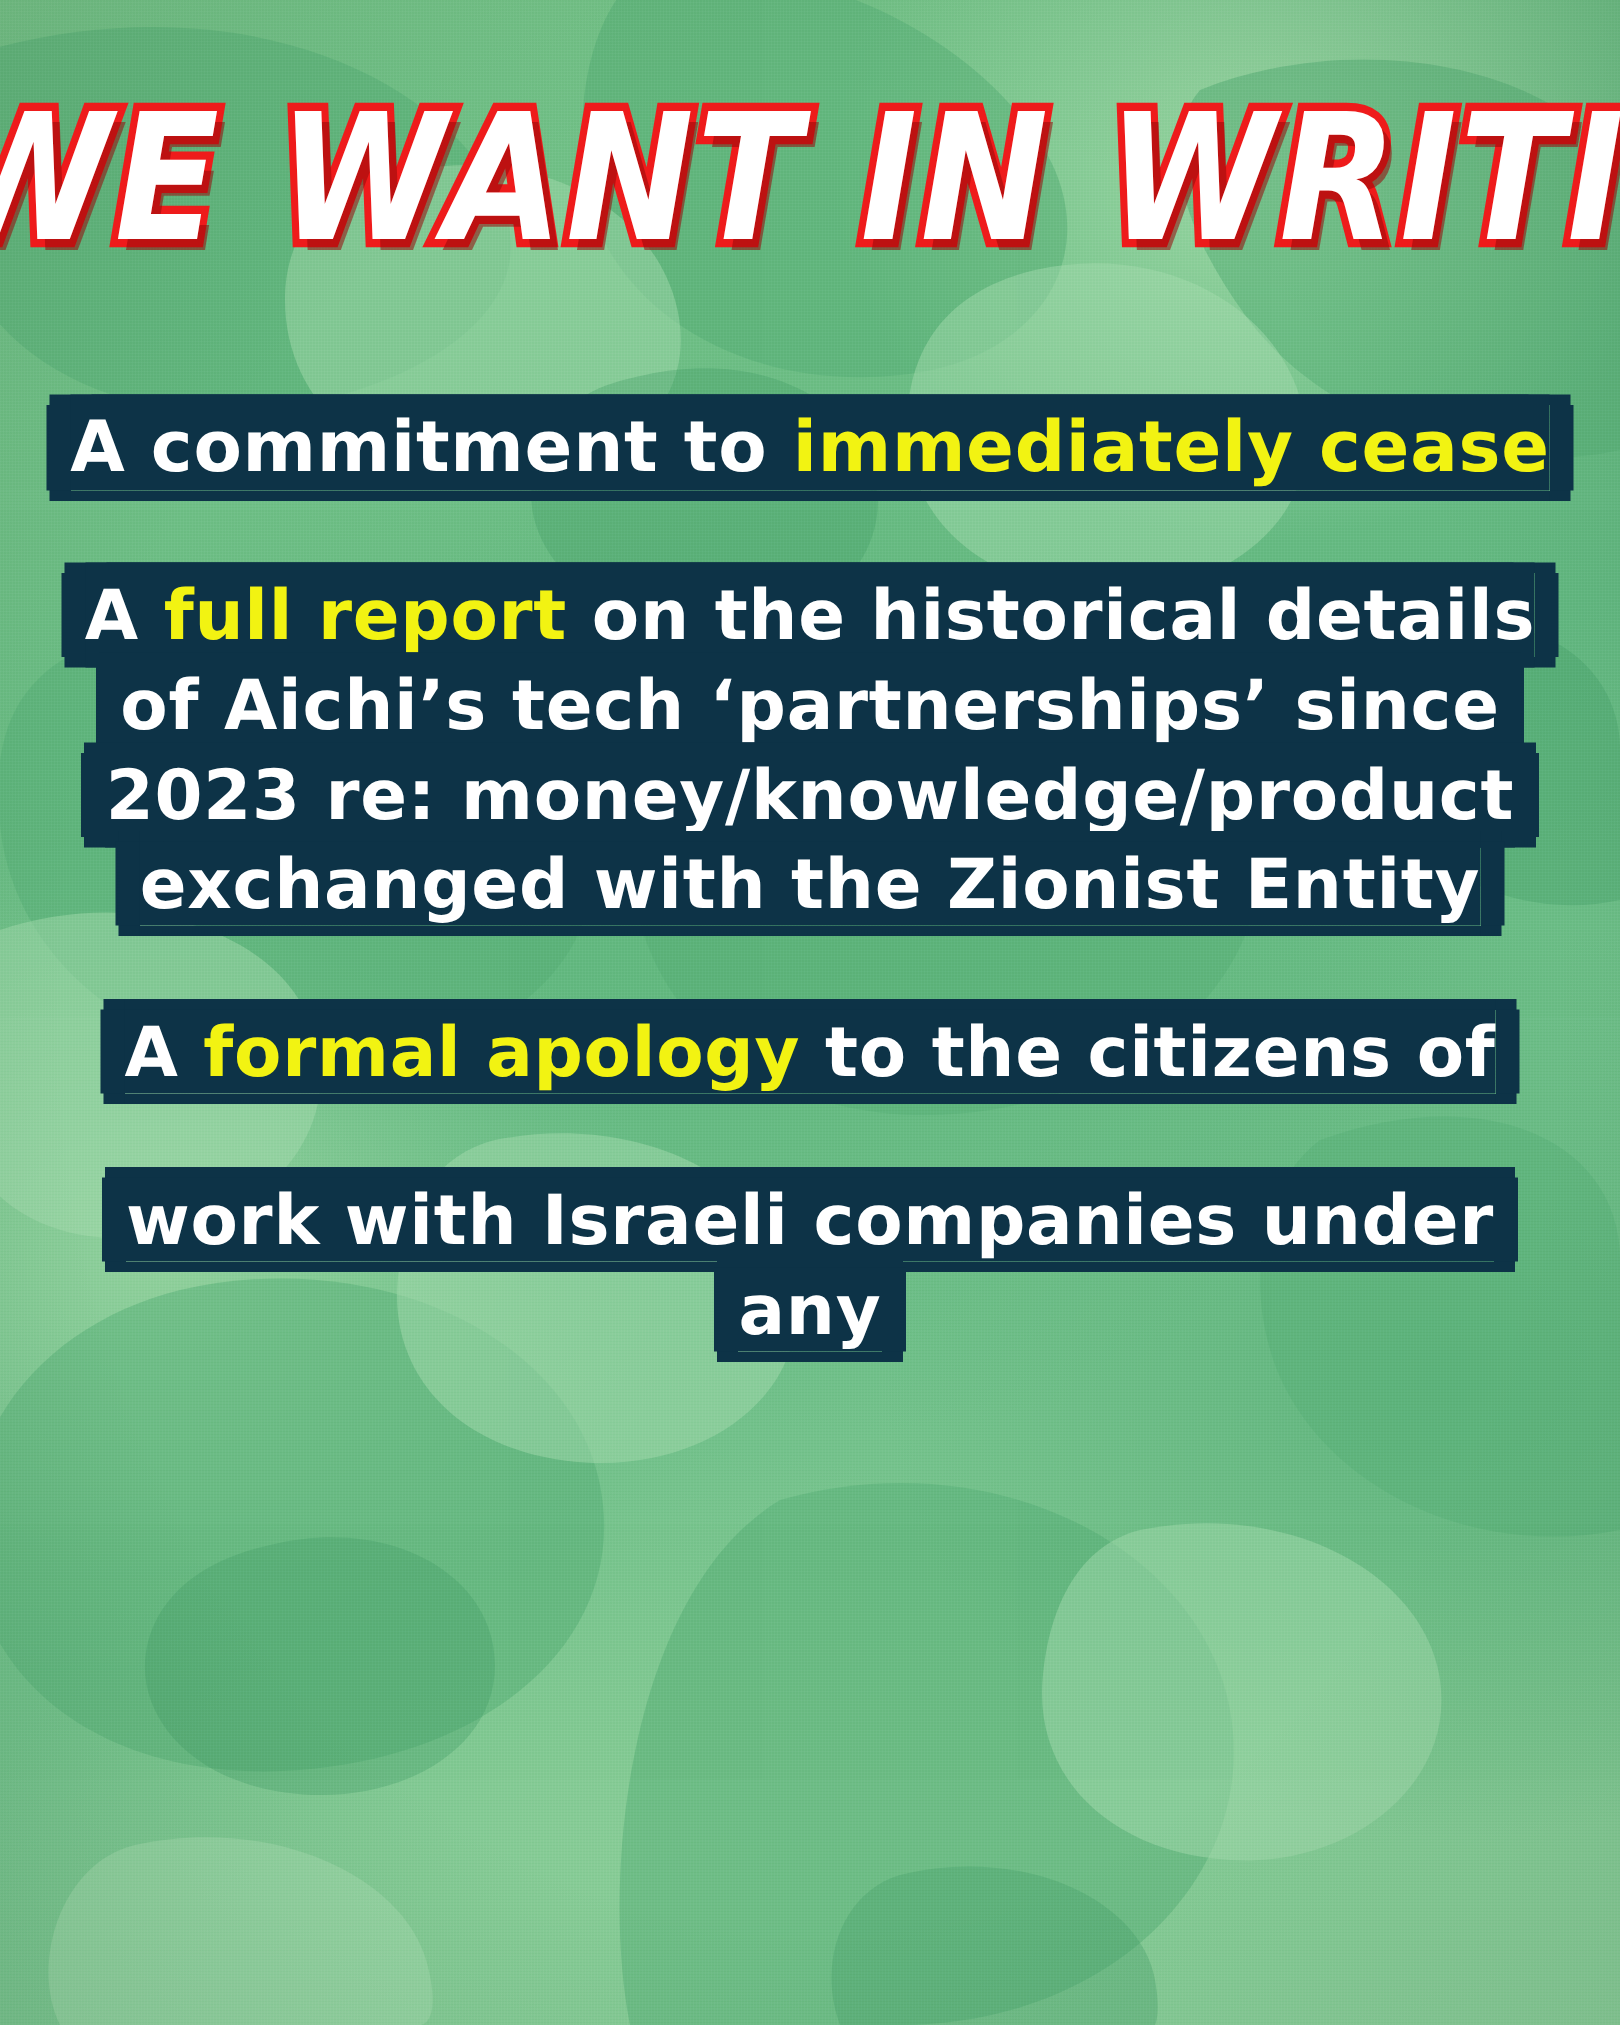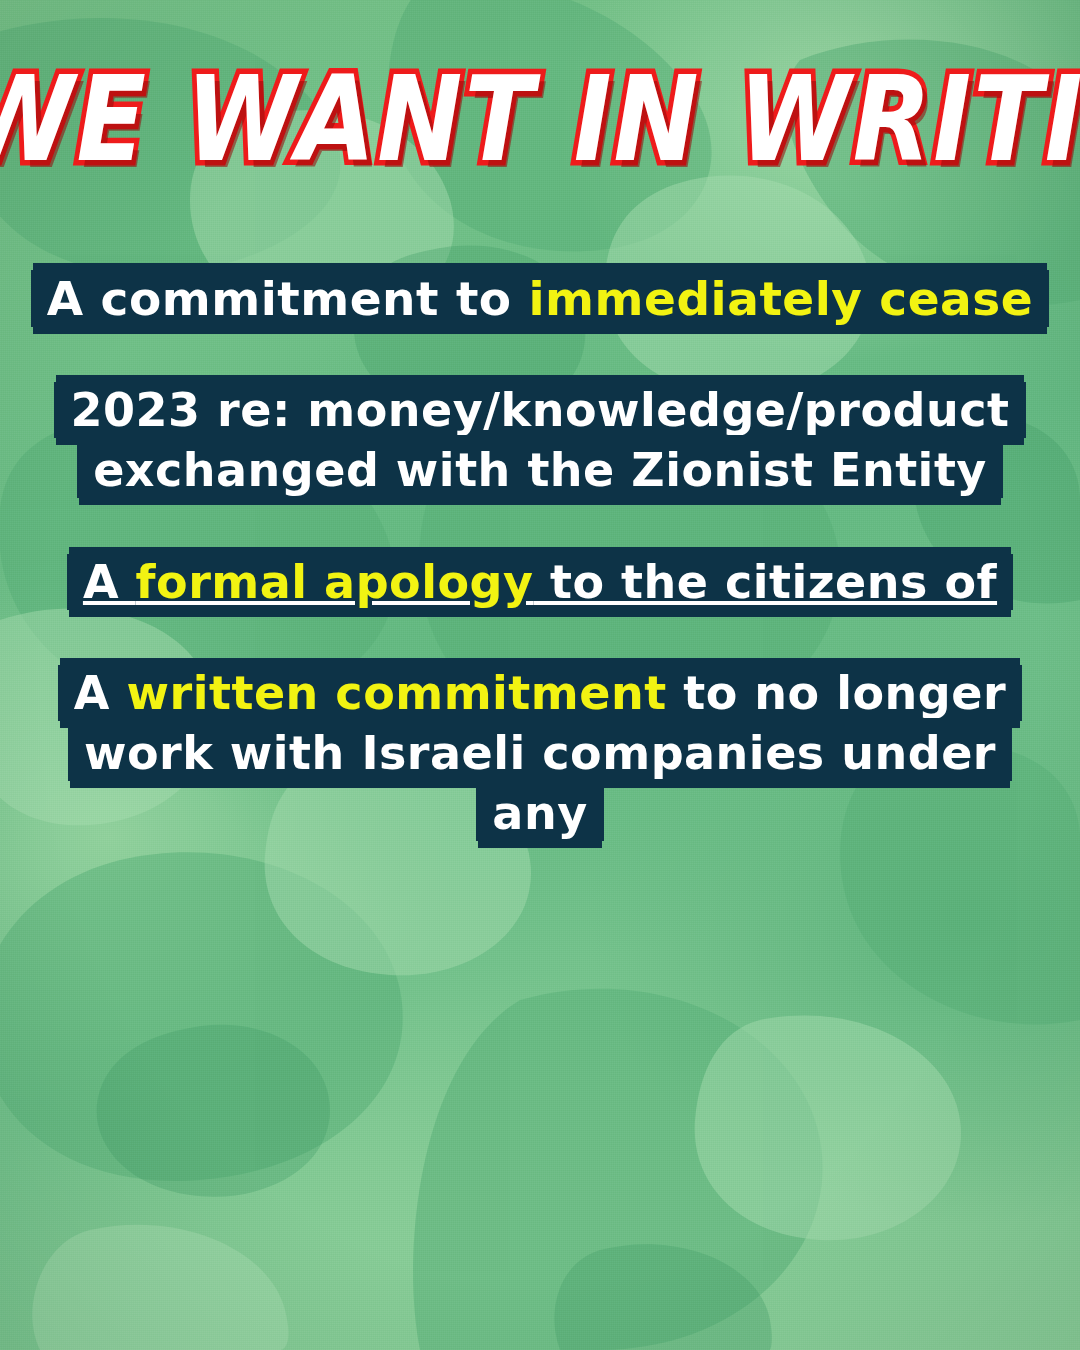--- a/index.html
+++ b/index.html
@@ -116,21 +116,21 @@
       -14px -7px 0 #0d3347;
     padding: 1px 0;
     -webkit-box-decoration-break: clone;
     box-decoration-break: clone;
     margin-top: 14px;
   }
   .hl { color: #f2f312; }
 
   .s1 .line { font-size: 47px; }
   .s2 .line { font-size: 46px; }
-  .s3 .line { font-size: 46px; text-decoration: underline; }
+  .s3 .line { font-size: 46px; }
   .s4 .line { font-size: 46px; }
 </style>
 </head>
 <body>
 
 <div id="poster">
 
   <div class="bg-layer bg-base"></div>
 
   <svg class="bg-layer bg-blobs" viewBox="0 0 1080 1350" preserveAspectRatio="none" xmlns="http://www.w3.org/2000/svg">
@@ -165,25 +165,26 @@
 
   <div class="headline-wrap">
     <div class="headline">WE WANT IN WRITING:</div>
   </div>
 
   <div class="statements" id="statements">
       <div class="statement s1">
         <div class="line"><span class="seg"><span>A commitment to </span><span class="hl">immediately cease</span></span></div>
       </div>
       <div class="statement s2">
+        <div class="line"><span class="seg"><span>A </span><span class="hl">full report</span><span> on the historical details</span></span></div>
+        <div class="line"><span class="seg"><span>of Aichi’s tech ‘partnerships’ since</span></span></div>
         <div class="line"><span class="seg"><span>2023 re: money/knowledge/product</span></span></div>
         <div class="line"><span class="seg"><span>exchanged with the Zionist Entity</span></span></div>
       </div>
       <div class="statement s3">
         <div class="line"><span class="seg"><span>A </span><span class="hl">formal apology</span><span> to the citizens of</span></span></div>
       </div>
       <div class="statement s4">
-        <div class="line"><span class="seg"><span>A </span><span class="hl">written commitment</span><span> to no longer</span></span></div>
         <div class="line"><span class="seg"><span>work with Israeli companies under any</span></span></div>
       </div>
     </div>
 
 </div>
 
 </body></html>

